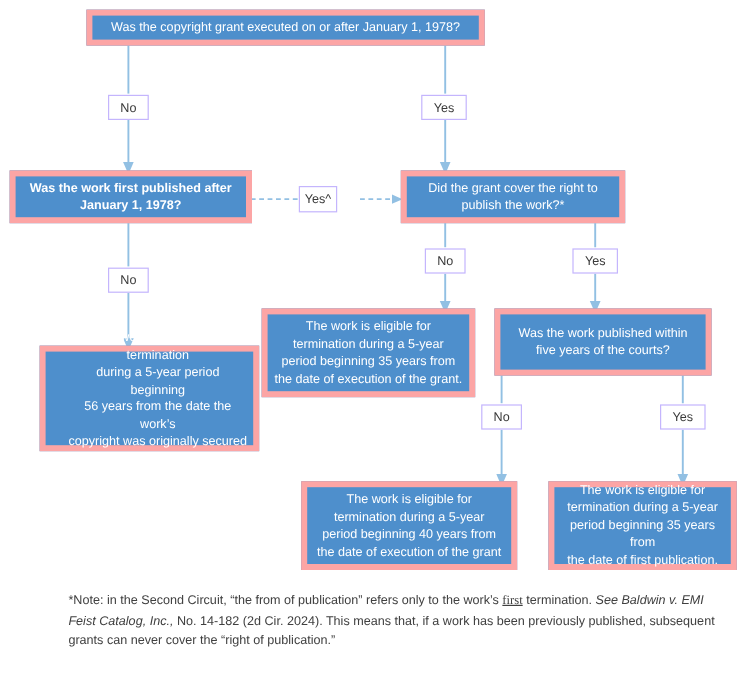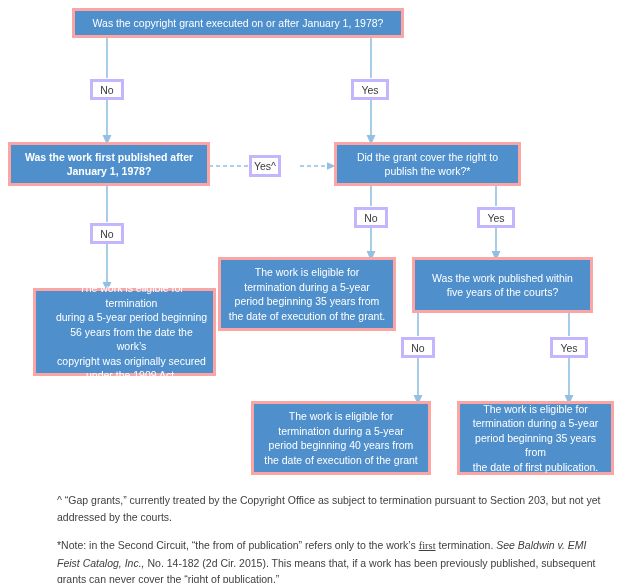--- a/index.html
+++ b/index.html
@@ -21,21 +21,21 @@
     top: 0;
     width: 624px;
     height: 583px;
   }
 
   
   .node {
     position: absolute;
     box-sizing: border-box;
     background: #4E8FCC;
-    border: 3px solid #fca5a5;
+    border: 5px solid #fca5a5;
     color: #ffffff;
     font-size: 10.5px;
     line-height: 14.5px;
     text-align: center;
     display: flex;
     align-items: center;
     justify-content: center;
     padding: 2px 5px;
     z-index: 3;
   }
@@ -43,21 +43,21 @@
     display: block;
     width: 100%;
     white-space: pre-line;
   }
 
   
   .edge-label {
     position: absolute;
     box-sizing: border-box;
     background: #ffffff;
-    border: 3px solid #c4b5fd;
+    border: 1px solid #c4b5fd;
     color: #3A3A3A;
     font-size: 10.5px;
     line-height: 12px;
     text-align: center;
     display: flex;
     align-items: center;
     justify-content: center;
     z-index: 5;
   }
 
@@ -189,18 +189,15 @@
 <div class="edge-label" style="left:401px; top:337px; width:34px; height:21px;">
   <span>No</span>
 </div>
 
 <div class="edge-label" style="left:550px; top:337px; width:38px; height:21px;">
   <span>Yes</span>
 </div>
 
 <div class="footnotes">
   <p class="footnote-block">
-    <span>^ “Gap grants,” currently treated by the Copyright Office as subject to termination pursuant to Section 203, but not yet addressed by the courts.</span>
+    <span>*Note: in the Second Circuit, “the from of publication” refers only to the work’s </span><span class="und">first</span><span> termination. </span><span class="ital">See Baldwin v. EMI Feist Catalog, Inc.,</span><span> No. 14-182 (2d Cir. 2024). This means that, if a work has been previously published, subsequent grants can never cover the “right of publication.”</span>
   </p>
-  <p class="footnote-block">
-    <span>*Note: in the Second Circuit, “the from of publication” refers only to the work’s </span><span class="und">first</span><span> termination. </span><span class="ital">See Baldwin v. EMI Feist Catalog, Inc.,</span><span> No. 14-182 (2d Cir. 2015). This means that, if a work has been previously published, subsequent grants can never cover the “right of publication.”</span>
-  </p>
 </div>
 
 </body></html>

